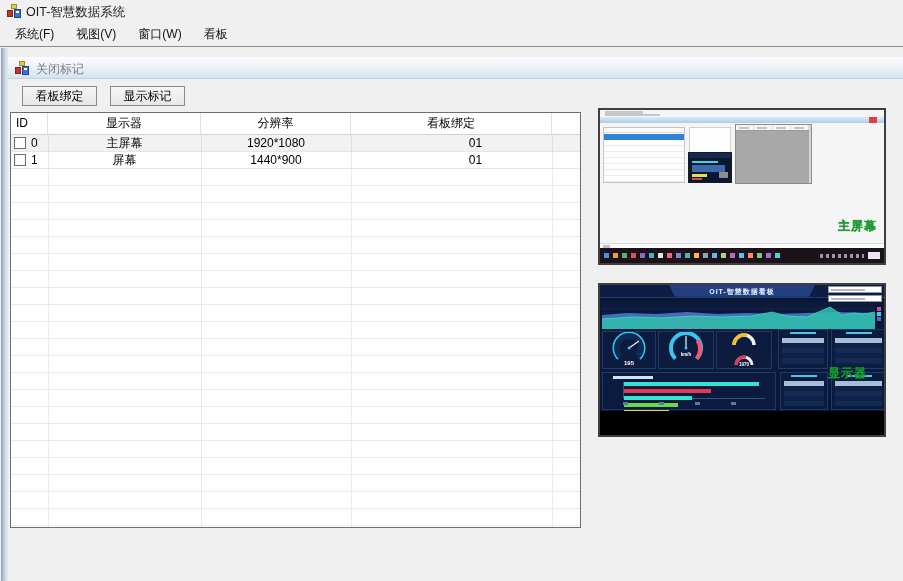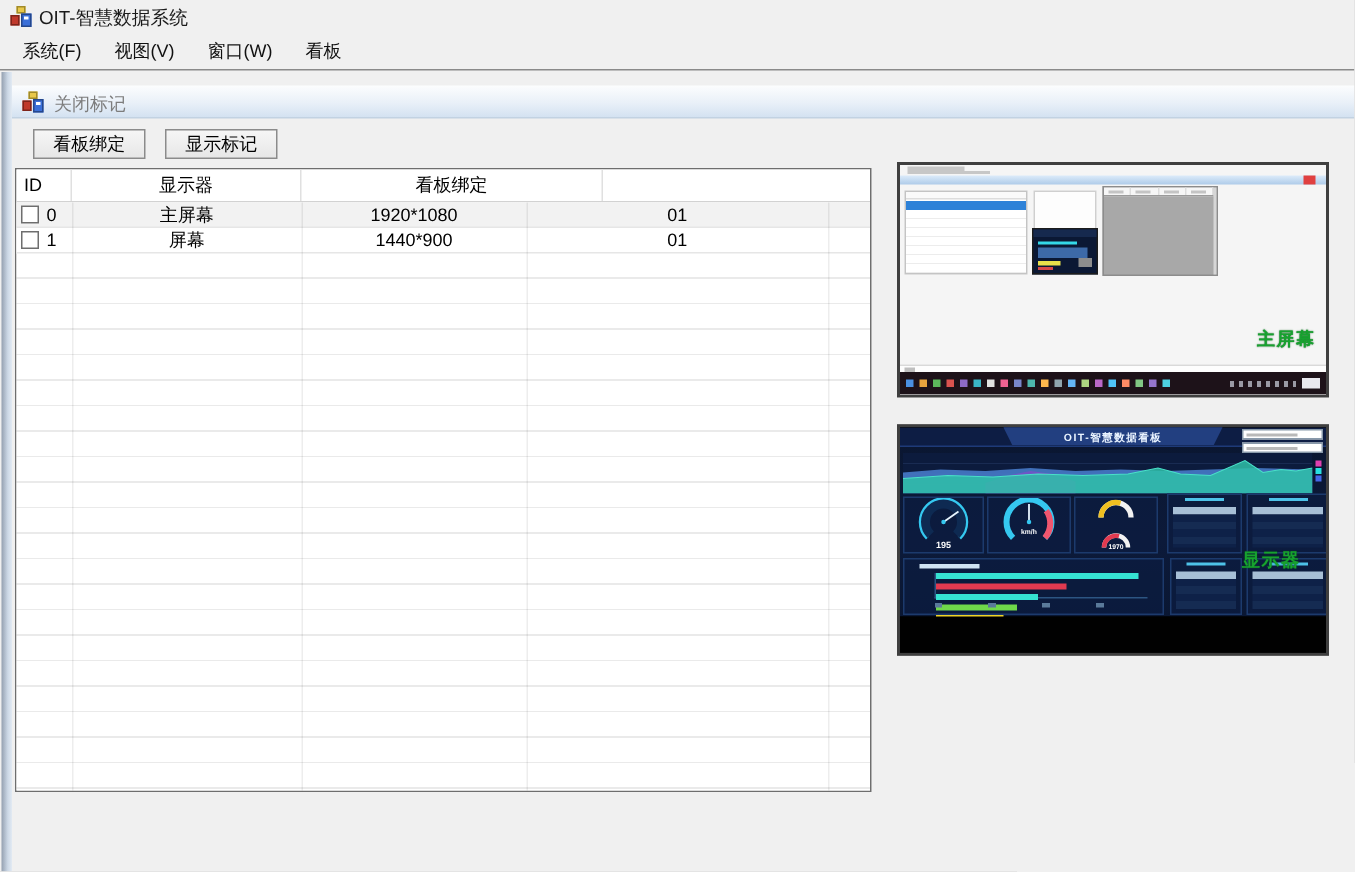--- a/index.html
+++ b/index.html
@@ -44,21 +44,21 @@
   .hcell{height:21px;line-height:21px;border-right:1px solid #e0e0e0;text-align:center;overflow:hidden;}
   .hcell.c1{width:37px;text-align:left;padding-left:5px;}
   .hcell.c2{width:153px;} .hcell.c3{width:150px;} .hcell.c4{width:201px;}
   .hcell.cf{flex:1;border-right:none;}
   #grid-body{position:absolute;left:0;top:22px;right:0;bottom:0;
              background:repeating-linear-gradient(to bottom,#fff 0 16px,#eaeaea 16px 17px);}
   .grow{position:relative;height:17px;display:flex;border-bottom:1px solid #e6e6e6;}
   .grow.alt{background:#f2f2f2;} .grow.w{background:#fff;}
   .gcell{height:16px;line-height:16px;text-align:center;overflow:hidden;}
   .gcell.c1{width:37px;display:flex;align-items:center;text-align:left;}
-  .gcell.c2{width:153px;} .gcell.c3{width:150px;} .gcell.c4{width:201px;}
+  .gcell.c2{width:153px;} .gcell.c3{width:150px;} .gcell.c4{width:201px;margin-left:24px;}
   .cb{width:12px;height:12px;background:#fff;border:1px solid #6e6e6e;margin:0 5px 0 3px;flex:none;}
   .vline{position:absolute;top:0;bottom:0;width:1px;background:rgba(0,0,0,0.07);}
 
   
   .thumb{position:absolute;width:288px;border:2px solid #3f3f3f;background:#fbfbfb;}
   #thumb-main{left:598px;top:108px;height:157px;}
   #thumb-sec{left:598px;top:283px;height:154px;background:#000;}
 
   
   .m{position:absolute;}
@@ -163,20 +163,21 @@
     </div>
   </div>
 
   <div class="btn" id="btn-show">看板绑定</div>
   <div class="btn" id="btn-close">显示标记</div>
 
   <div id="grid">
     <div id="grid-header">
       <div class="hcell c1">ID</div>
       <div class="hcell c2">显示器</div>
+      <div class="hcell c3">分辨率</div>
       <div class="hcell c4">看板绑定</div>
       <div class="hcell cf"></div>
     </div>
     <div id="grid-body">
       <div class="grow alt">
         <div class="gcell c1">
           <span class="cb"></span>
           <span>0</span>
         </div>
         <div class="gcell c2">主屏幕</div>

